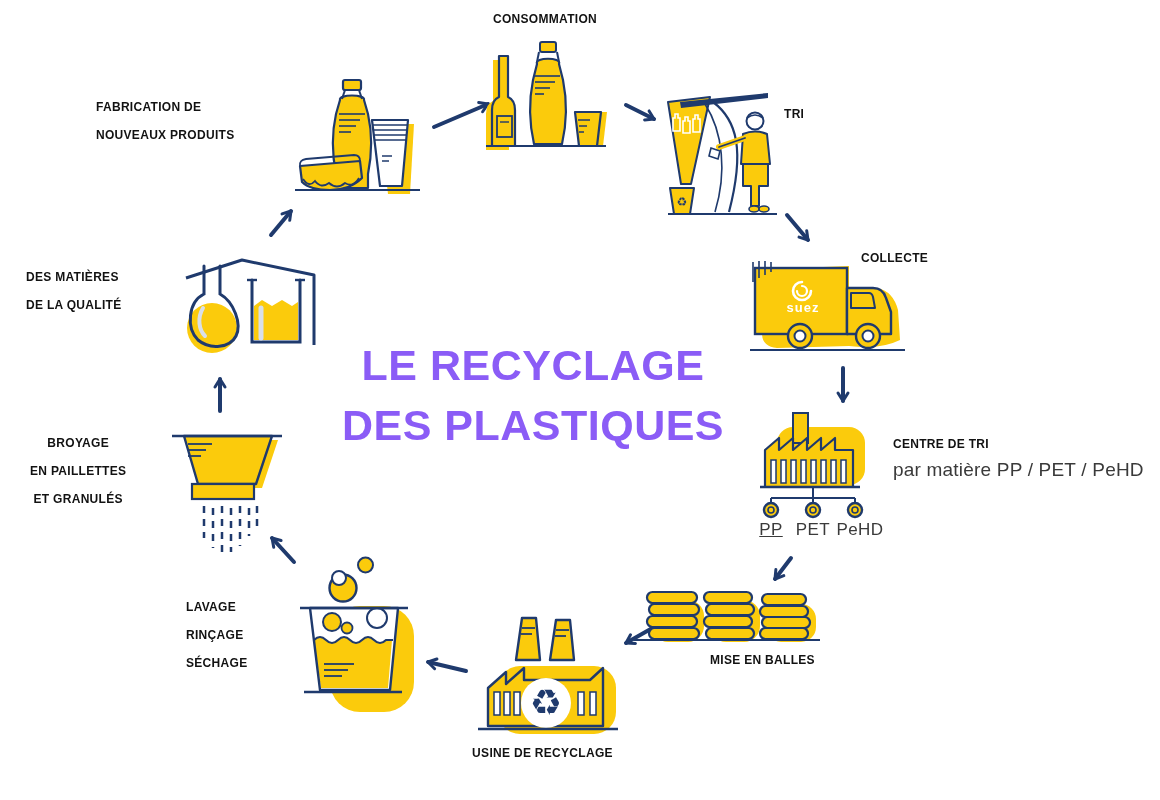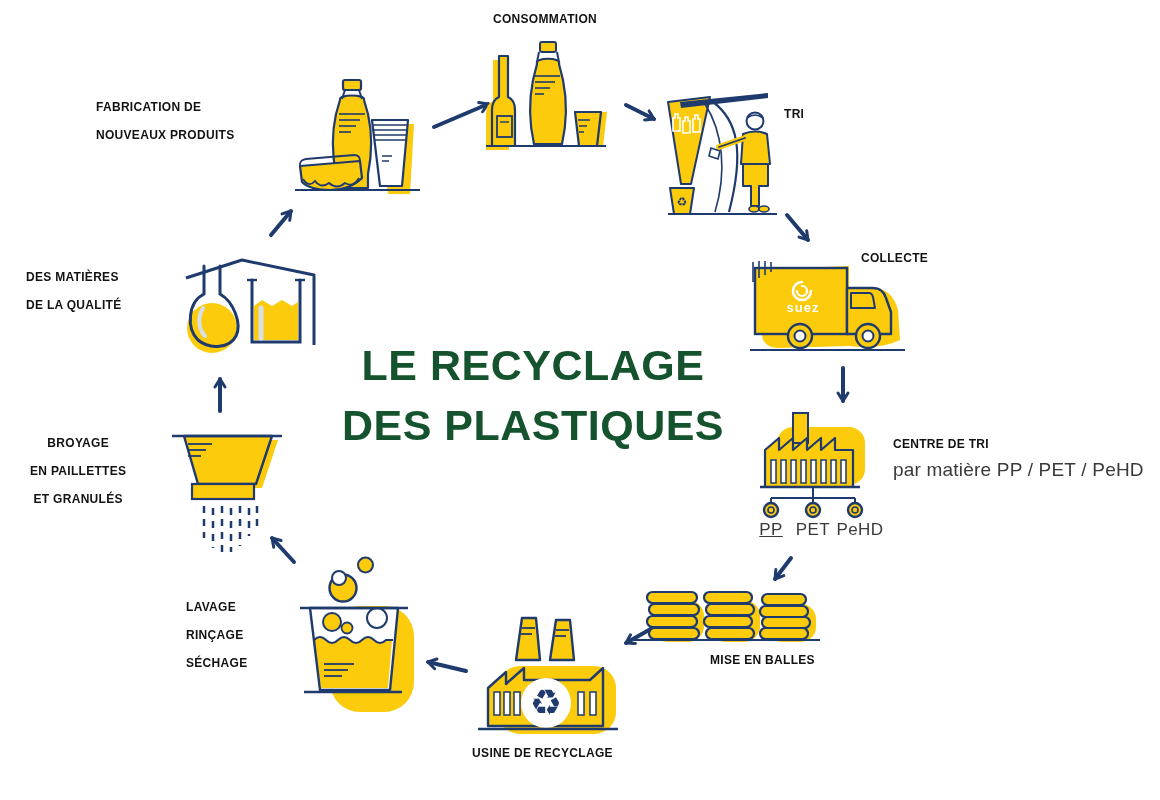--- a/index.html
+++ b/index.html
@@ -12,21 +12,21 @@
   html,body{background:#fff;}
   body{font-family:"Liberation Sans",sans-serif;}
   #stage{position:relative;width:1160px;height:800px;background:#fff;overflow:hidden;}
   .abs{position:absolute;}
   .label{
     font-weight:bold;font-size:12px;line-height:28px;color:var(--ink);
     letter-spacing:.3px;white-space:nowrap;
   }
   .label.center{text-align:center;}
   .title{
-    font-weight:800;font-size:43px;line-height:60px;color:#14532d;
+    font-weight:800;font-size:43px;line-height:60px;color:#8b5cf6;
     text-align:center;letter-spacing:.5px;white-space:nowrap;
   }
   .desc{font-weight:normal;font-size:19px;line-height:24px;color:var(--gray);letter-spacing:.2px;white-space:nowrap;}
   .mat{font-size:17px;color:var(--gray);letter-spacing:.4px;white-space:nowrap;transform:translateX(-50%);}
   svg{display:block;overflow:visible;}
   svg text{font-family:"Liberation Sans",sans-serif;}
 </style>
 </head>
 <body>
 

